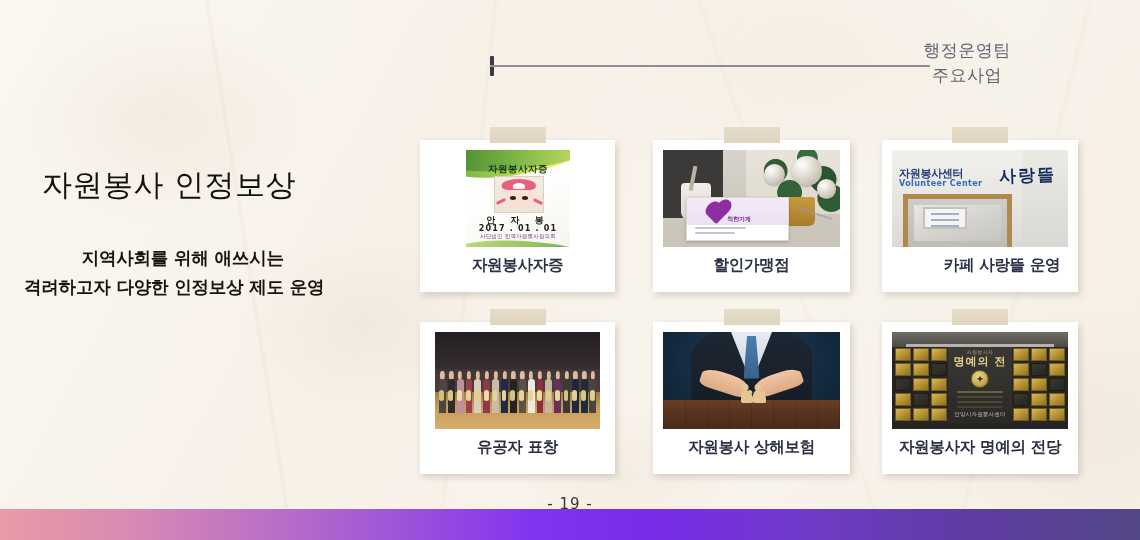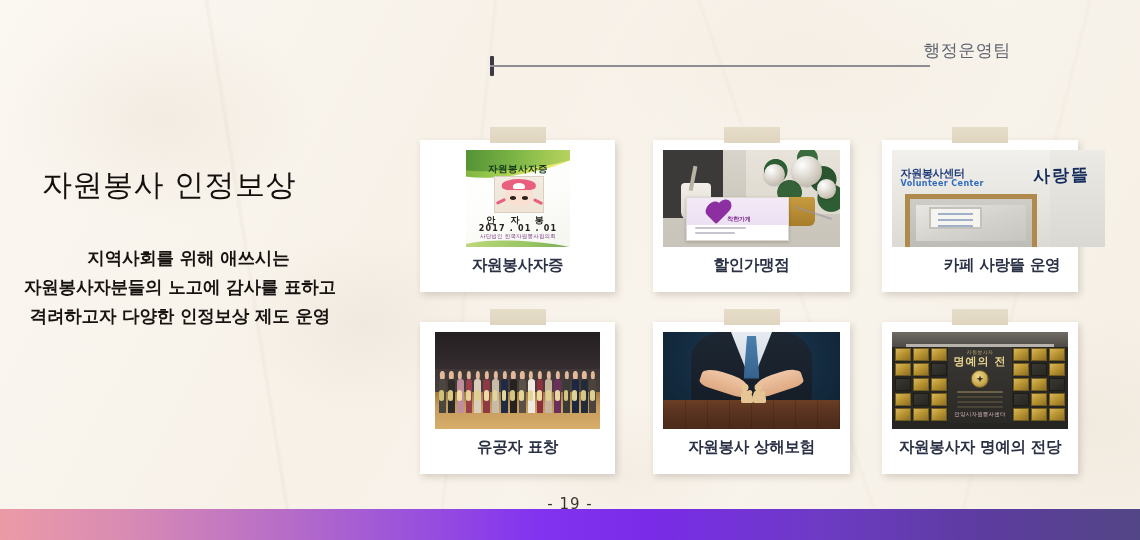--- a/index.html
+++ b/index.html
@@ -490,26 +490,26 @@
 </style>
 </head>
 <body>
 
 <div id="slide">
 
   <div class="header-tick"></div>
   <div class="header-rule"></div>
   <div class="header-title">
     <div>행정운영팀</div>
+    <div>주요사업</div>
   </div>
 
   <div class="headline">자원봉사 인정보상</div>
   <div class="body-copy">
     <div class="indent">지역사회를 위해 애쓰시는</div>
-    <div>자원봉사자분들의 노고에 감사를 표하고</div>
     <div>격려하고자 다양한 인정보상 제도 운영</div>
   </div>
 
   <div class="card" style="left:420px; top:140px; width:195px; height:152px;">
     <div class="tape"></div>
     <div class="photo" style="left:46px; top:10px; width:104px; height:97px;">
       <div class="scene">
         <div class="cert-bg"></div>
         <div class="cert-swoosh-top"></div>
         <div class="cert-swoosh-top2"></div>
@@ -552,21 +552,21 @@
           <div class="shop-line" style="left:8%; top:70%; width:50%;"></div>
           <div class="shop-line" style="left:8%; top:80%; width:40%;"></div>
         </div>
       </div>
     </div>
     <div class="caption" style="top:115px;">할인가맹점</div>
   </div>
 
   <div class="card" style="left:882px; top:140px; width:196px; height:152px;">
     <div class="tape"></div>
-    <div class="photo" style="left:10px; top:10px; width:176px; height:97px;padding-left:37px;">
+    <div class="photo" style="left:10px; top:10px; width:176px; height:97px;">
       <div class="scene">
         <div class="cafe-bg"></div>
         <div class="cafe-right"></div>
         <div class="cafe-sign1">자원봉사센터</div>
         <div class="cafe-sign2">Volunteer Center</div>
         <div class="cafe-sign3">사랑뜰</div>
         <div class="cafe-door">
           <div class="cafe-glass"></div>
           <div class="cafe-frame"></div>
         </div>

